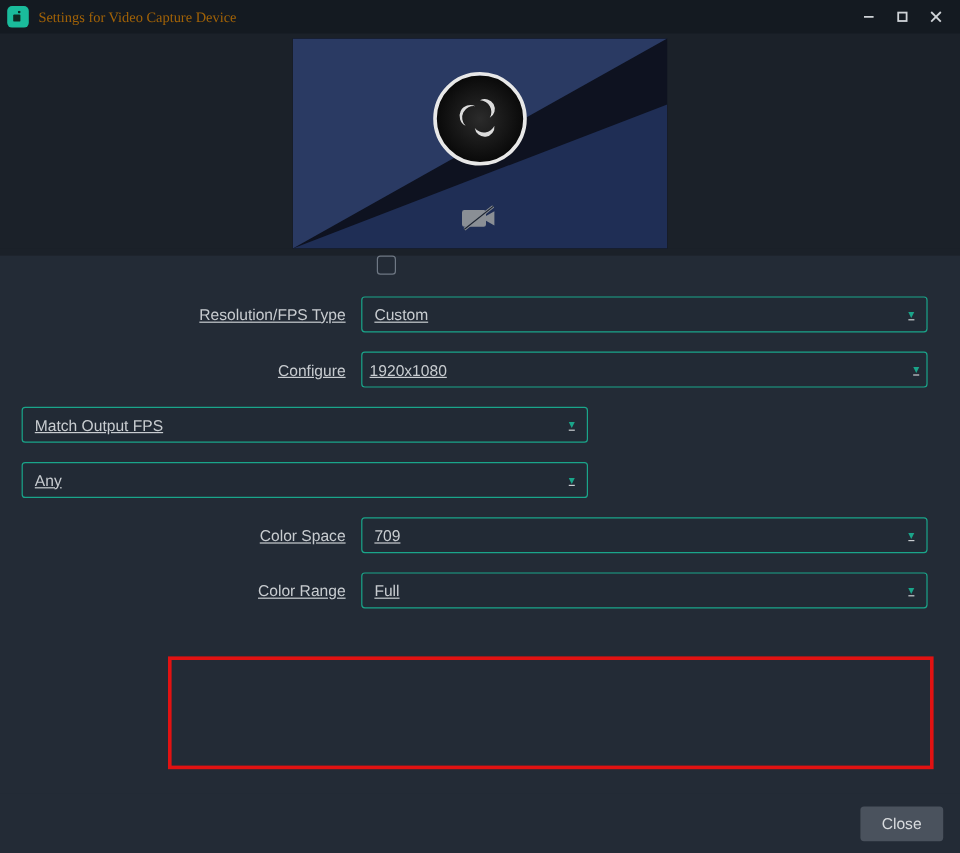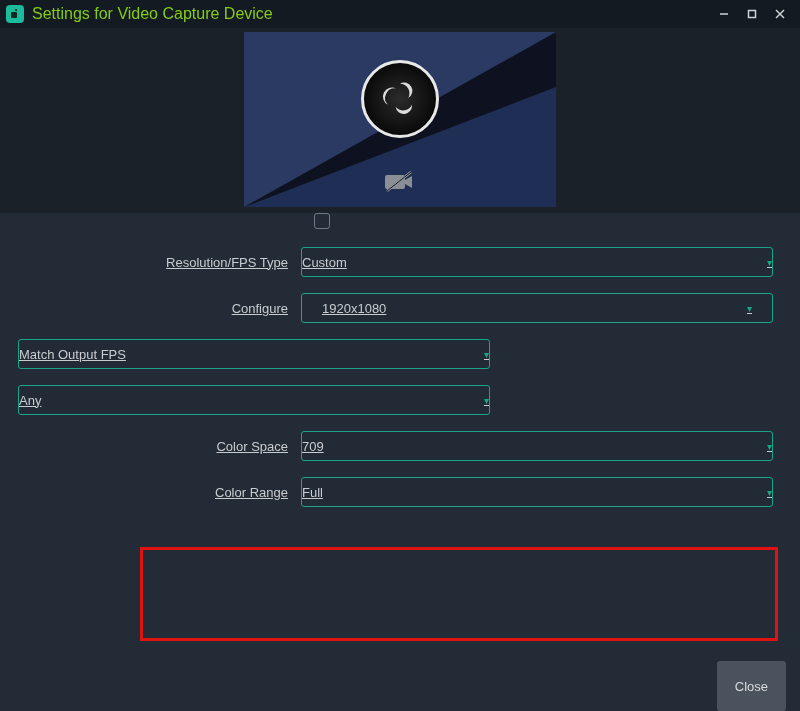--- a/index.html
+++ b/index.html
@@ -18,21 +18,21 @@
     background: #141a21;
   }
   .titlebar .app-icon {
     width: 18px; height: 18px;
     border-radius: 4px;
     background: #1abc9c;
     display: flex; align-items: center; justify-content: center;
     margin-right: 8px;
   }
   .titlebar .app-icon svg { width: 10px; height: 10px; fill: #0e2a24; }
-  .titlebar .title { color: #84cc16; font-size: 16px; }
+  .titlebar .title { color: #a16207; font-size: 12px; font-family: Liberation Serif, serif; }
   .titlebar .spacer { flex: 1; }
   .winbtn {
     width: 28px; height: 22px;
     display: flex; align-items: center; justify-content: center;
     color: #cfd3d7; font-size: 14px;
     cursor: pointer;
   }
   .winbtn svg { width: 10px; height: 10px; stroke: #cfd3d7; stroke-width: 1.5; fill: none; }
 
   .preview-wrap {
@@ -122,49 +122,49 @@
     padding-right: 13px;
     color: #c8ccd0;
     font-size: 13px;
   }
   .select {
     flex: 0 0 472px;
     height: 30px;
     background: #222a35;
     border: 1px solid #1aa58a;
     border-radius: 3px;
-    padding: 0 0;
+    padding: 0 10px;
     display: flex; align-items: center; justify-content: space-between;
     cursor: pointer;
     color: #c8ccd0;
   }
   .input-text {
     flex: 0 0 472px;
     height: 30px;
     background: #222a35;
     border: 1px solid #1aa58a;
     border-radius: 3px;
-    padding: 0 20px;
+    padding: 0 6px;
     display: flex; align-items: center; justify-content: space-between;
     color: #c8ccd0;
   }
   .chev { color: #1aa58a; font-size: 10px; }
 
   .highlight-box {
     position: absolute;
     border: 3px solid #e11212;
     pointer-events: none;
   }
 
   .footer {
     position: absolute;
     bottom: 0; left: 0; right: 0;
     height: 50px;
     background: #232b36;
-    display: flex; justify-content: flex-end;
+    display: flex; align-items: center; justify-content: flex-end;
     padding-right: 14px;
   }
   .footer .btn { margin-bottom: 0; padding: 7px 18px; }
 </style>
 </head>
 <body>
 
 <div class="titlebar">
   <div class="app-icon">
     <svg viewBox="0 0 10 10">

